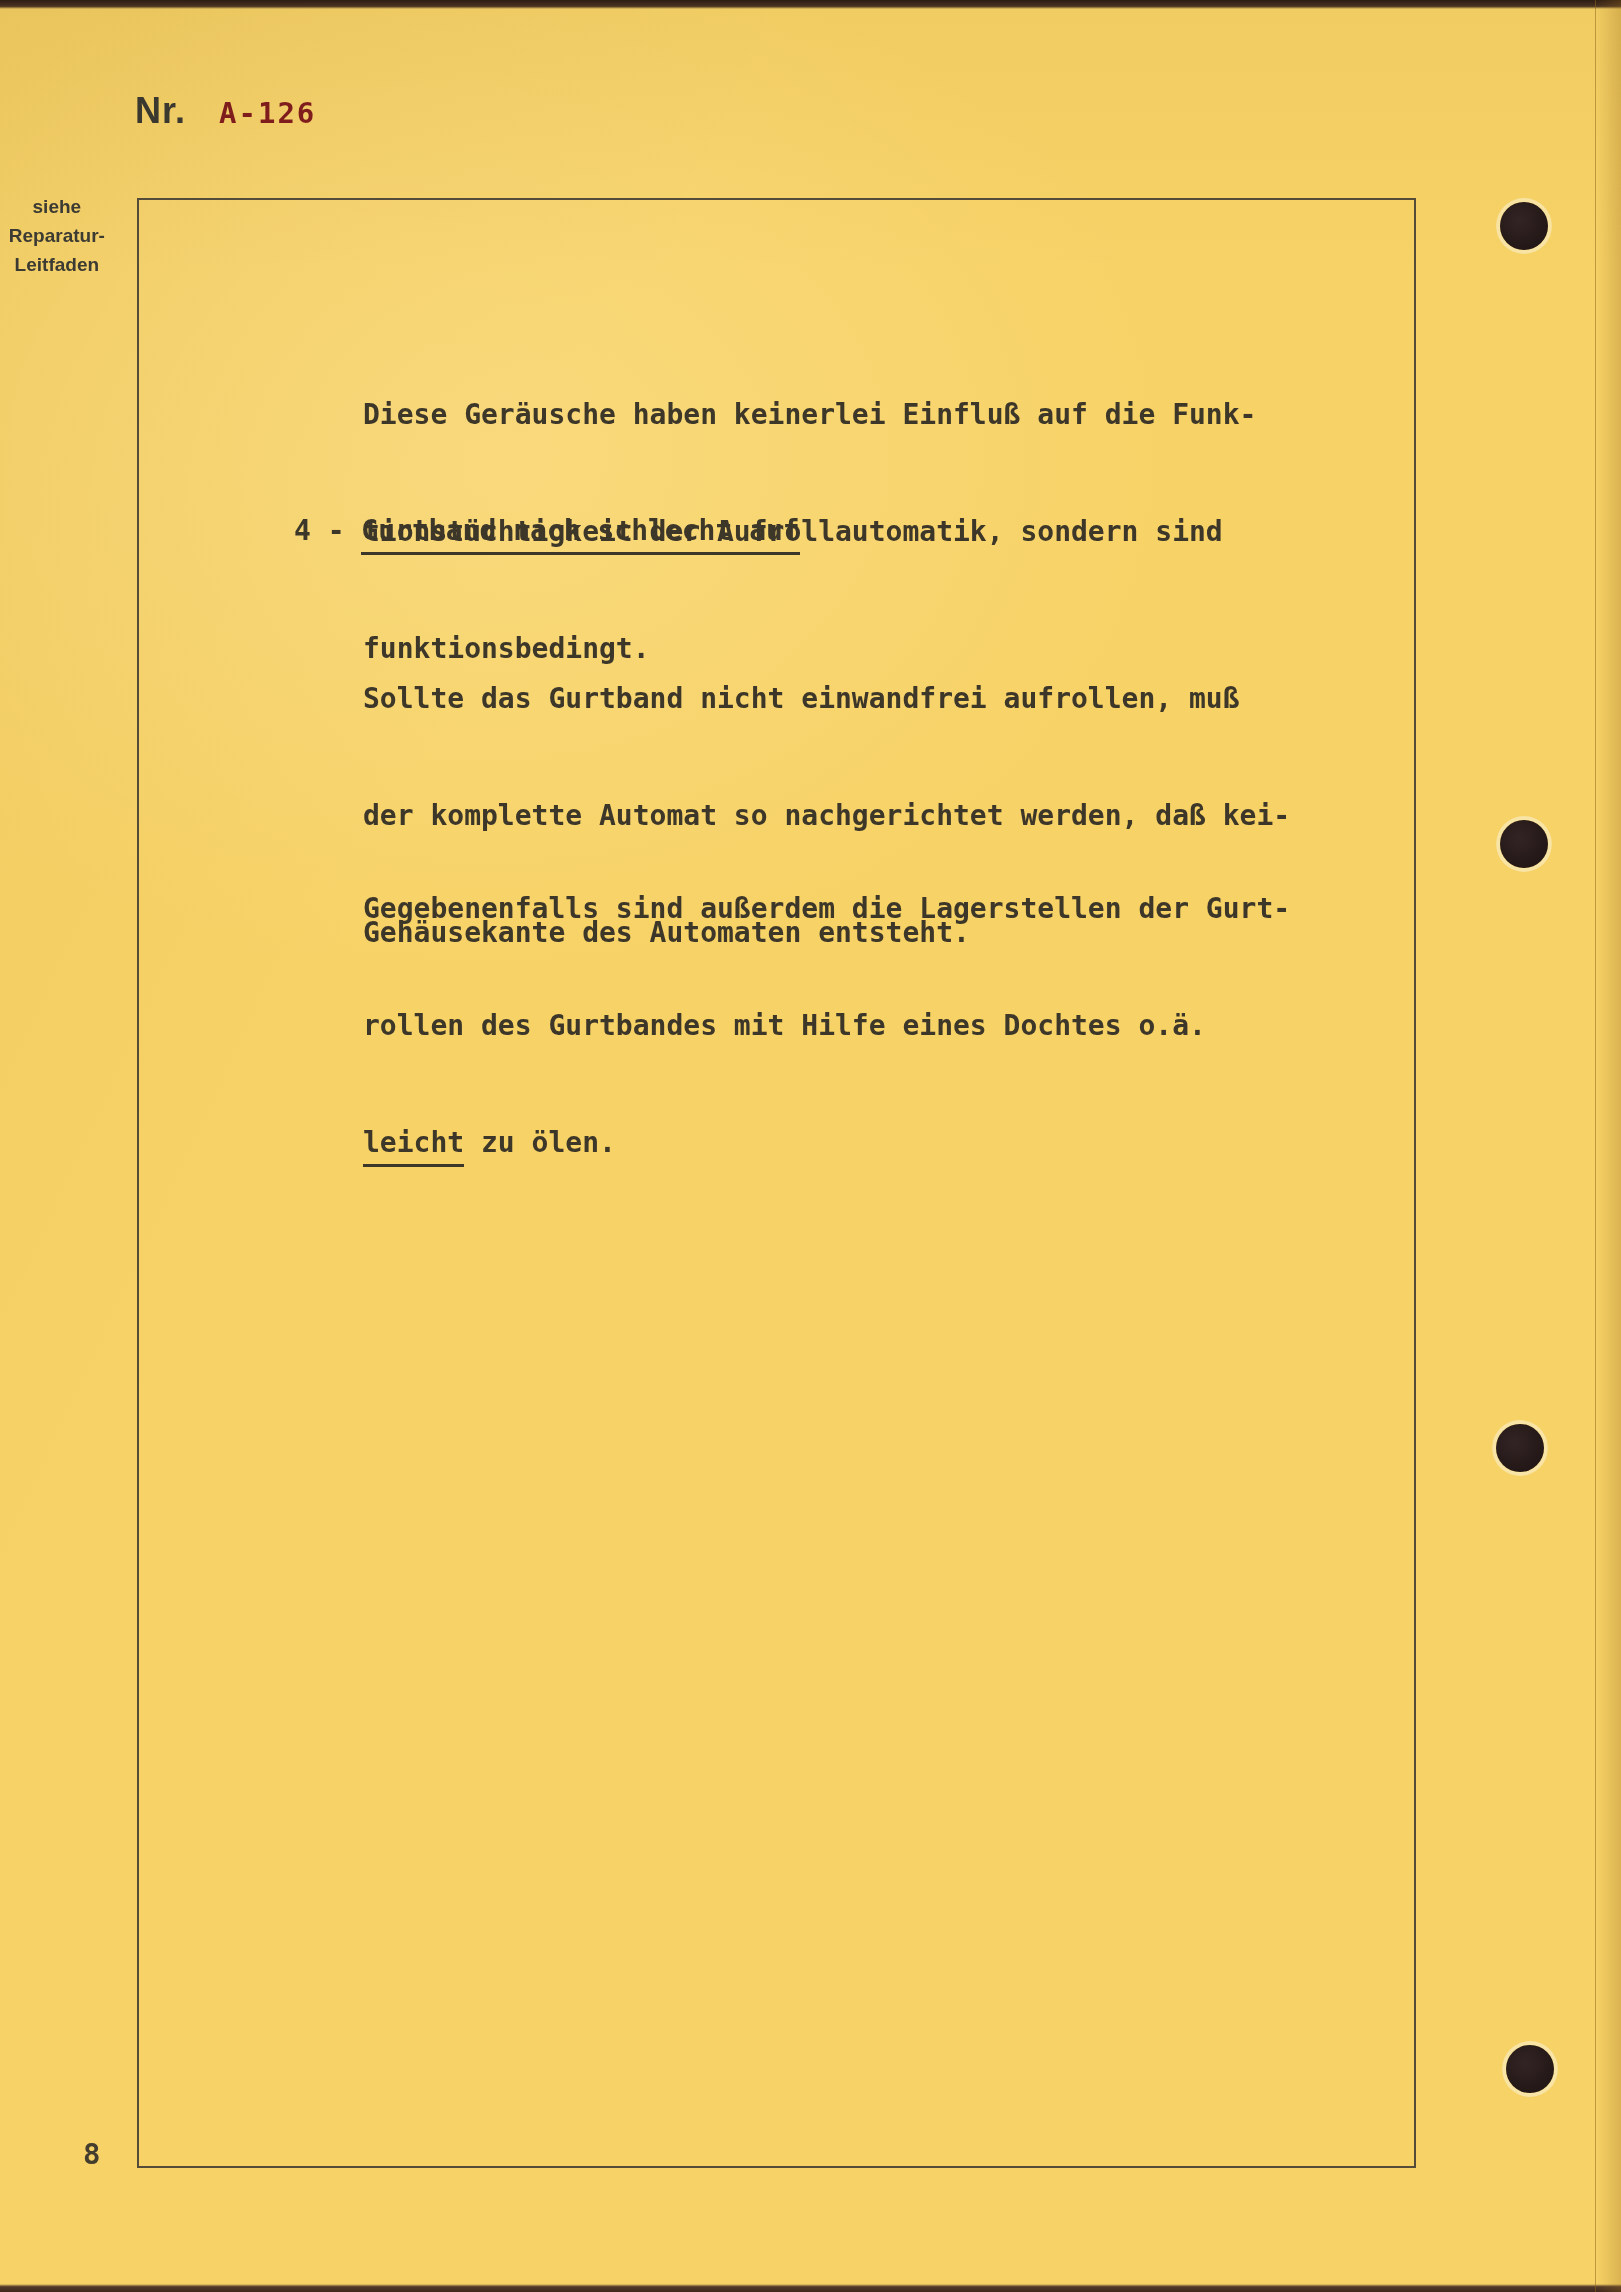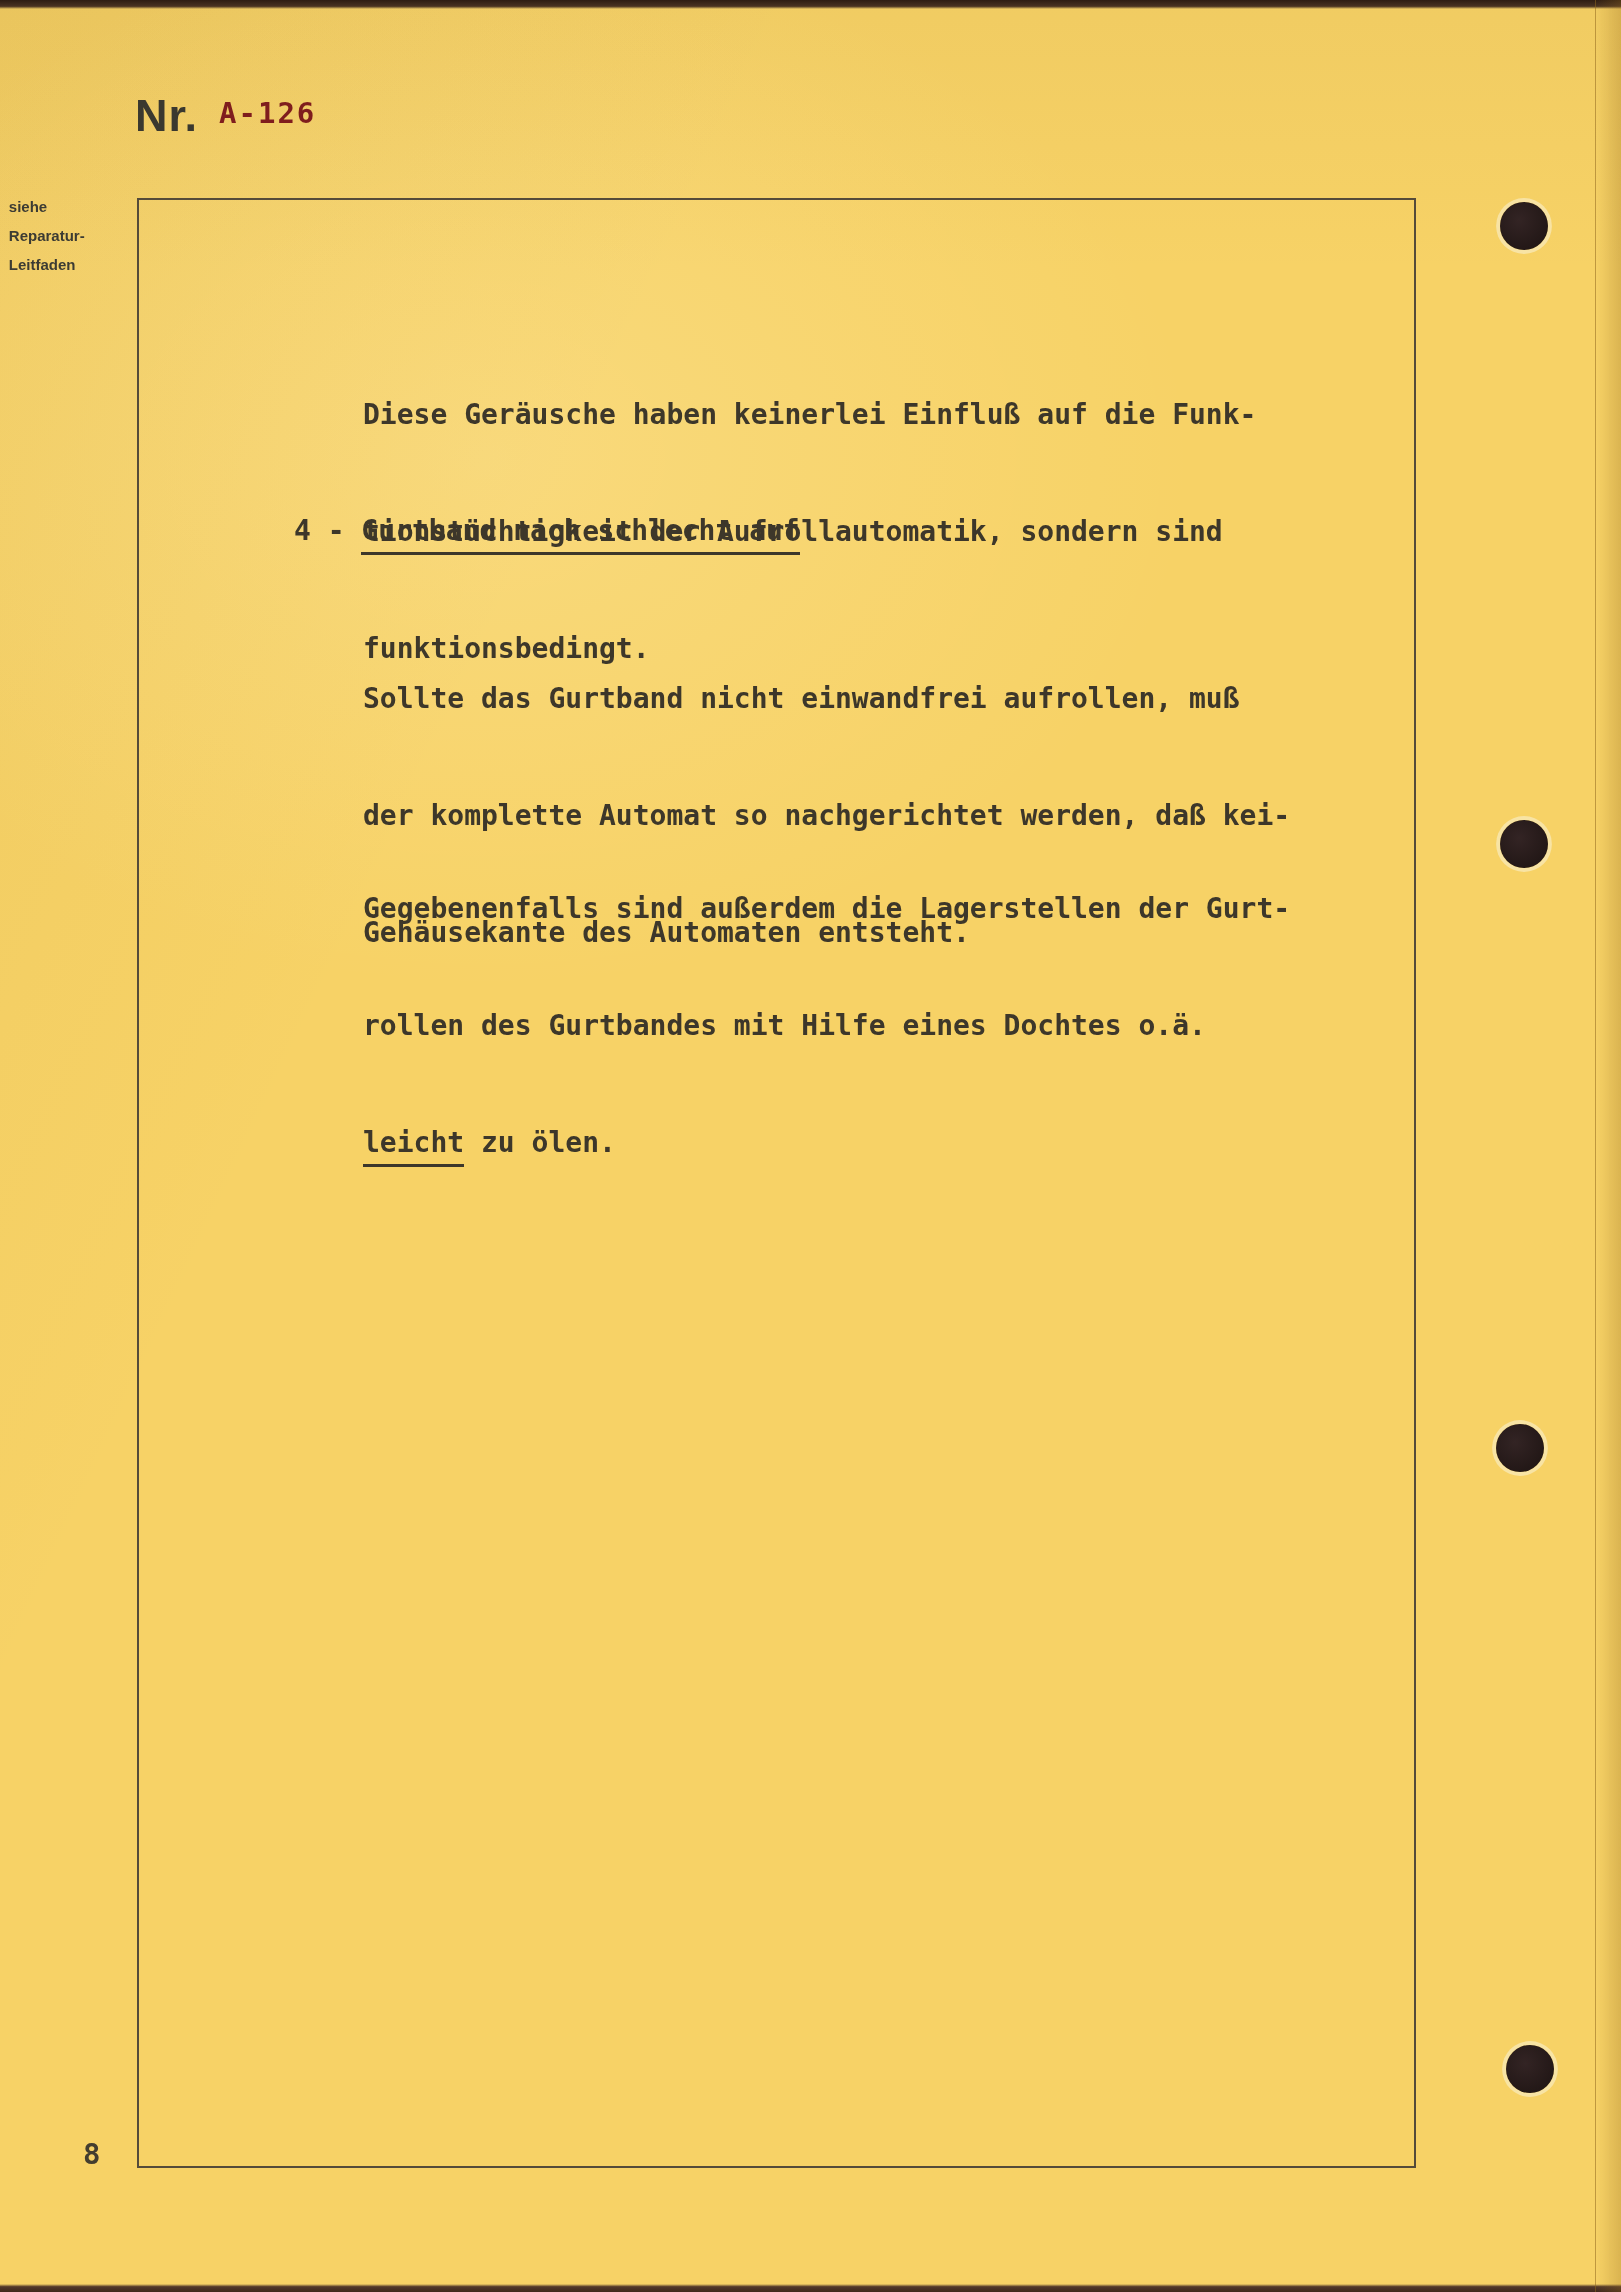--- a/index.html
+++ b/index.html
@@ -28,33 +28,34 @@
     background: linear-gradient(to top, #3a2419, #53392a 70%, rgba(83,57,42,0));
   }
   .edge-right {
     position: absolute; top: 0; right: 0; width: 25.5px; height: 100%;
     background: linear-gradient(to right, rgba(150,108,30,0), rgba(150,108,30,0.30));
     border-left: 1px solid rgba(140,100,30,0.35);
   }
   .doc-number-label {
     position: absolute; left: 135px; top: 90px;
     font-family: "Liberation Sans", sans-serif;
-    font-weight: bold; font-size: 45px; color: #3a382f;
+    font-weight: bold; font-size: 36px; color: #3a382f;
     letter-spacing: 1px;
   }
   .doc-number {
     position: absolute; left: 219px; top: 96px;
     font-size: 29px; font-weight: bold; color: #7f1d1d;
     letter-spacing: 2px;
   }
   .margin-note {
     position: absolute; left: 8.8px; top: 192px;
     font-family: "Liberation Sans", sans-serif;
-    font-weight: bold; font-size: 15px; line-height: 29px;
+    font-weight: bold; font-size: 19px; line-height: 29px;
     color: #3c3b33;
+    text-align: center;
   }
   .content-box {
     position: absolute; left: 137px; top: 198px;
     width: 1279px; height: 1970px;
     border: 2px solid #554b39;
     box-sizing: border-box;
   }
   .tw { 
     position: absolute;
     font-family: "DejaVu Sans Mono", monospace;

